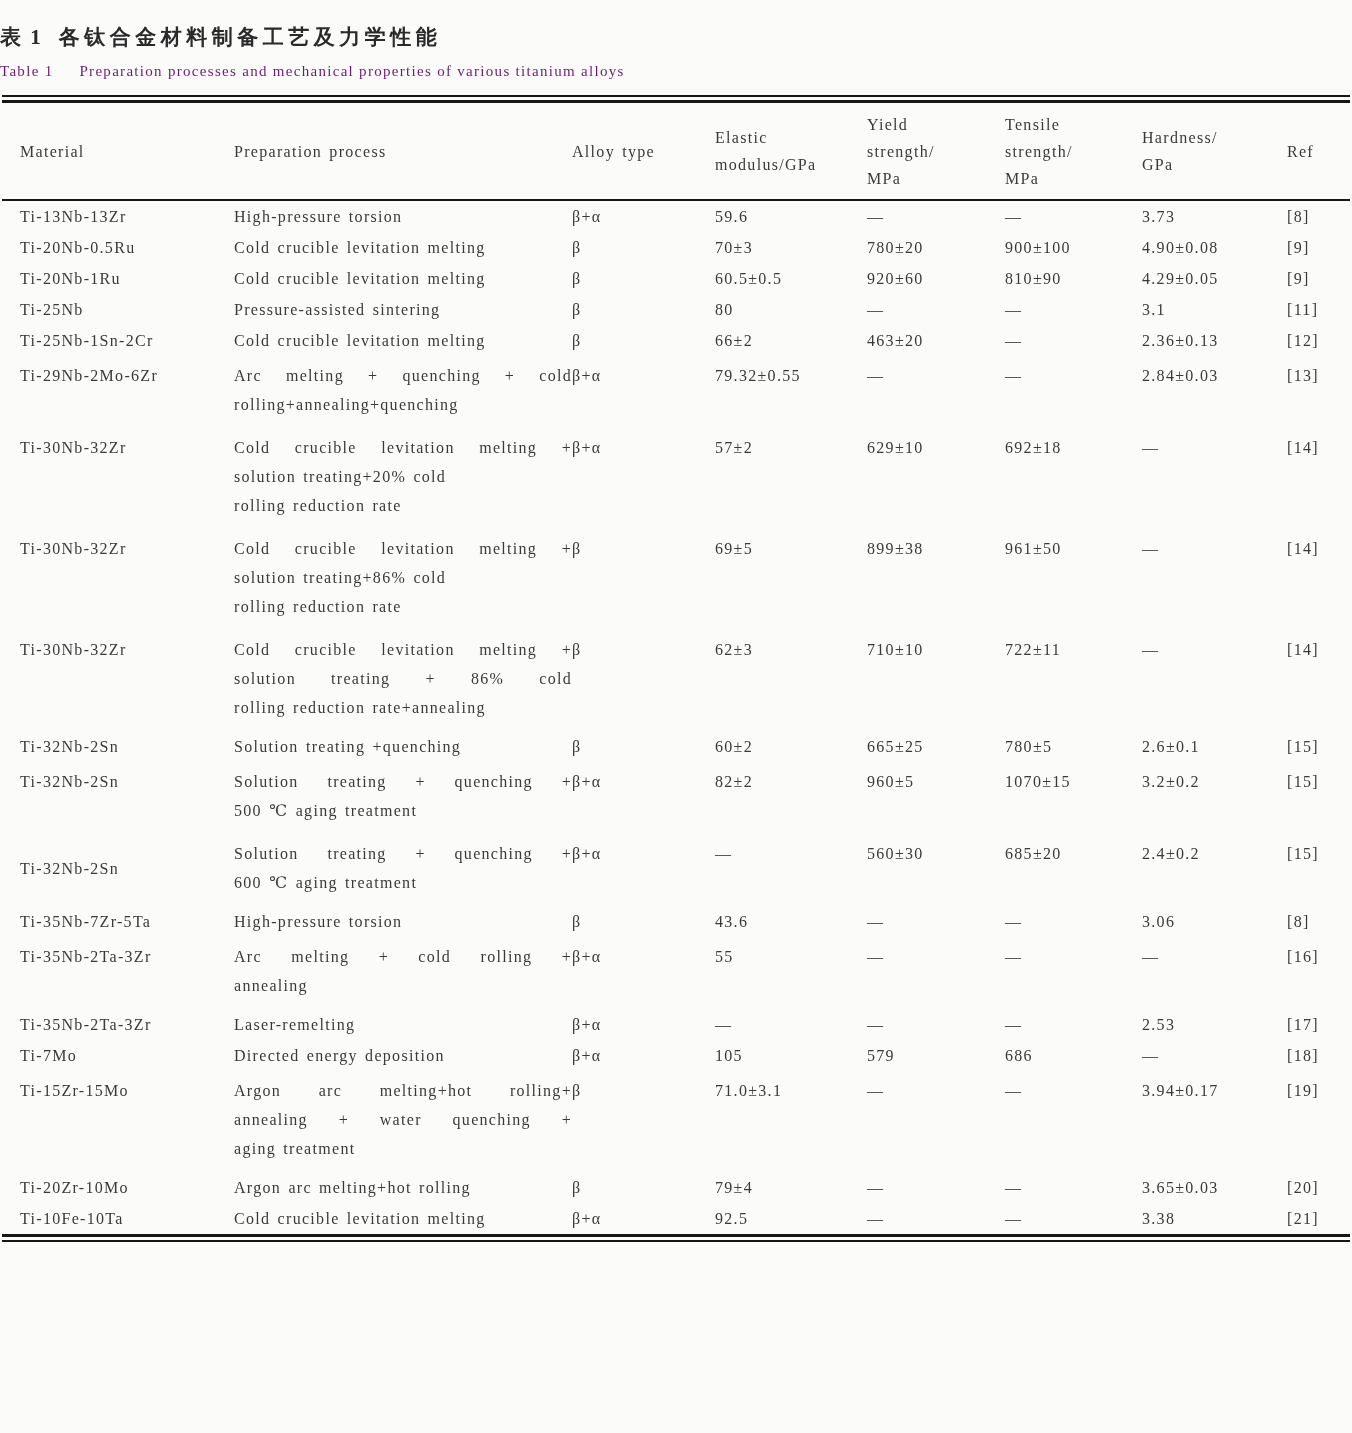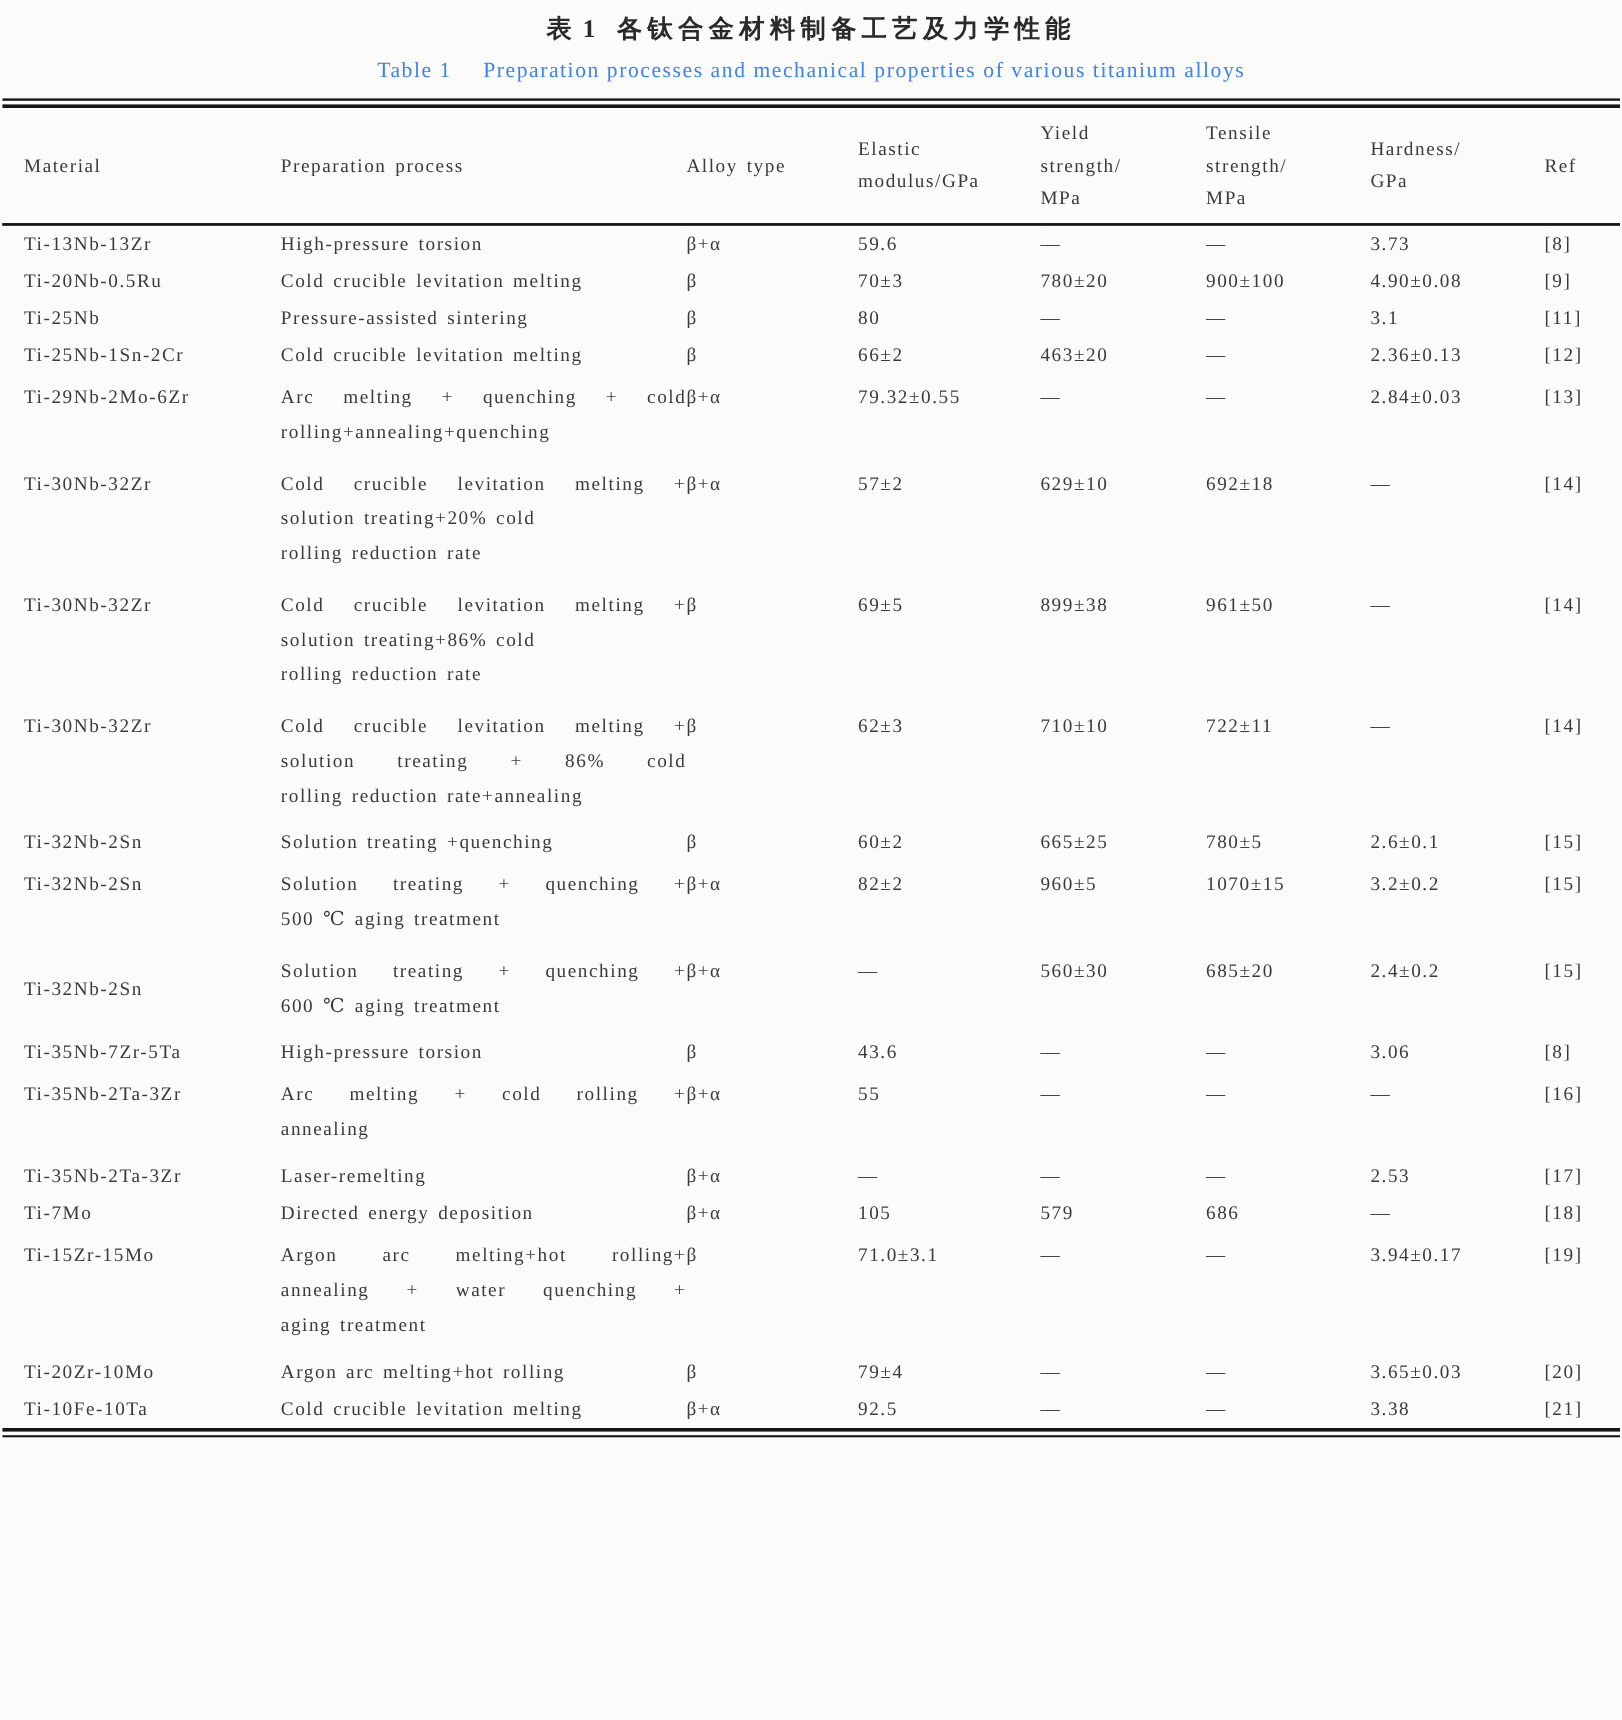--- a/index.html
+++ b/index.html
@@ -2,28 +2,28 @@
 <html><head>
 <meta charset="utf-8">
 <style>
   html,body { margin:0; padding:0; }
   body {
     width:1352px;
     background:#fbfbfa;
     color:#3a3a3a;
     font-family:"Liberation Serif","DejaVu Serif",serif;
   }
-  .caption { text-align:center; padding-top:9px; }
+  .caption { padding-top:22px; }
   .caption-zh {
     font-size:21px; font-weight:bold; color:#2a2a2a;
     letter-spacing:4.5px; line-height:30px;
   }
   .caption-zh .cap-label { letter-spacing:2px; margin-right:16px; }
   .caption-en {
-    font-size:18px; color:#3b82f6;
+    font-size:15px; color:#701a75;
     letter-spacing:1.3px; line-height:38px;
   }
   .caption-en .cap-label { margin-right:26px; }
 
   .rule-top    { margin:5px 2px 0 2px; height:3px; border-top:2px solid #161616; border-bottom:3px solid #161616; }
   .rule-bottom { margin:0 2px;         height:3px; border-top:3px solid #161616; border-bottom:2px solid #161616; }
 
   table.props {
     width:1348px; margin:0 2px;
     border-collapse:collapse; table-layout:fixed;
@@ -121,20 +121,32 @@
           <div class="pl">Cold crucible levitation melting</div>
         </td>
         <td class="c-alloy">β</td>
         <td class="c-elastic">70±3</td>
         <td class="c-yield">780±20</td>
         <td class="c-tensile">900±100</td>
         <td class="c-hardness">4.90±0.08</td>
         <td class="c-ref">[9]</td>
       </tr>
       <tr class="single">
+        <td class="c-material">Ti-20Nb-1Ru</td>
+        <td class="c-process">
+          <div class="pl">Cold crucible levitation melting</div>
+        </td>
+        <td class="c-alloy">β</td>
+        <td class="c-elastic">60.5±0.5</td>
+        <td class="c-yield">920±60</td>
+        <td class="c-tensile">810±90</td>
+        <td class="c-hardness">4.29±0.05</td>
+        <td class="c-ref">[9]</td>
+      </tr>
+      <tr class="single">
         <td class="c-material">Ti-25Nb</td>
         <td class="c-process">
           <div class="pl">Pressure-assisted sintering</div>
         </td>
         <td class="c-alloy">β</td>
         <td class="c-elastic">80</td>
         <td class="c-yield">—</td>
         <td class="c-tensile">—</td>
         <td class="c-hardness">3.1</td>
         <td class="c-ref">[11]</td>

